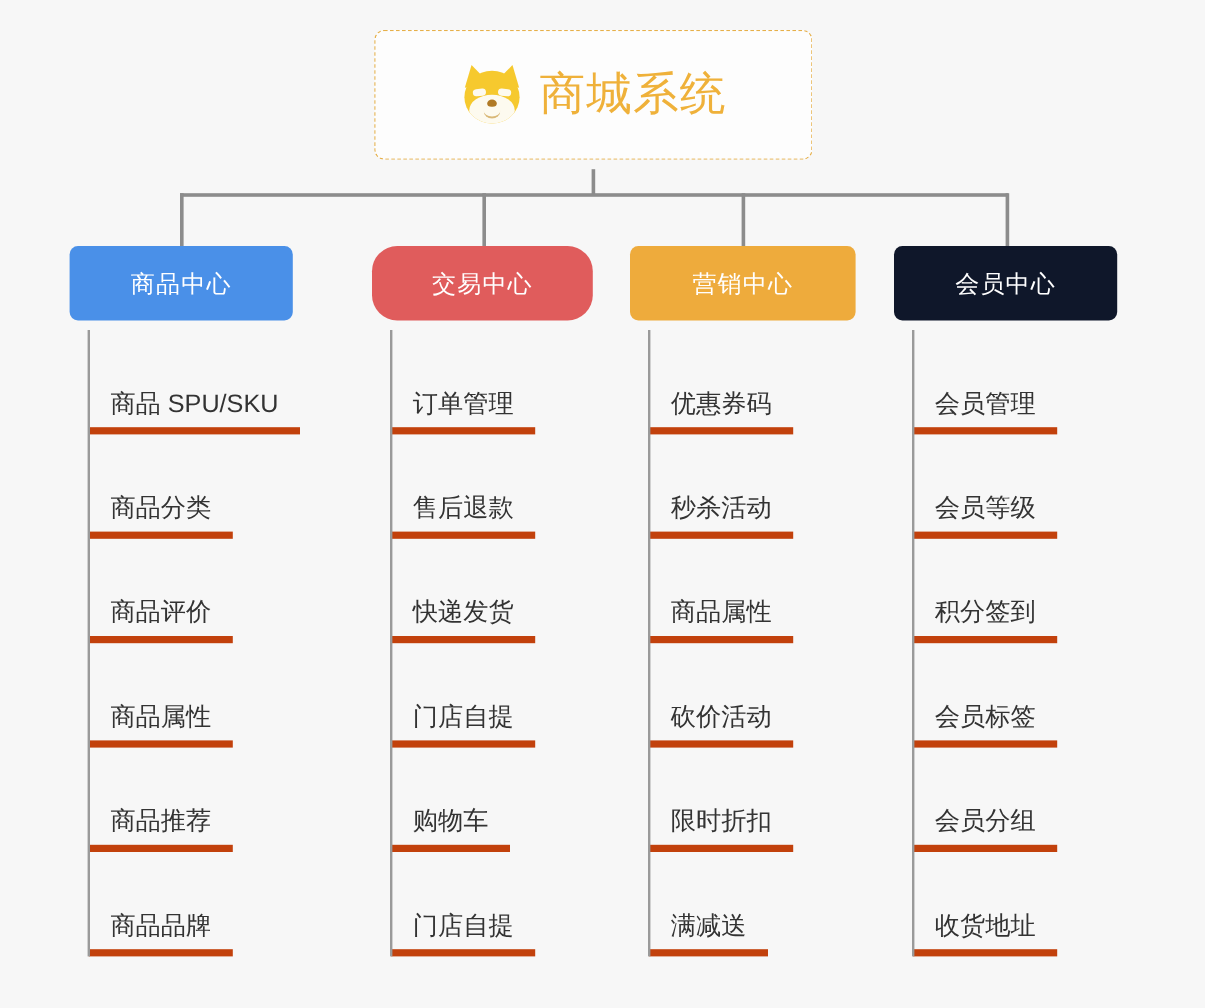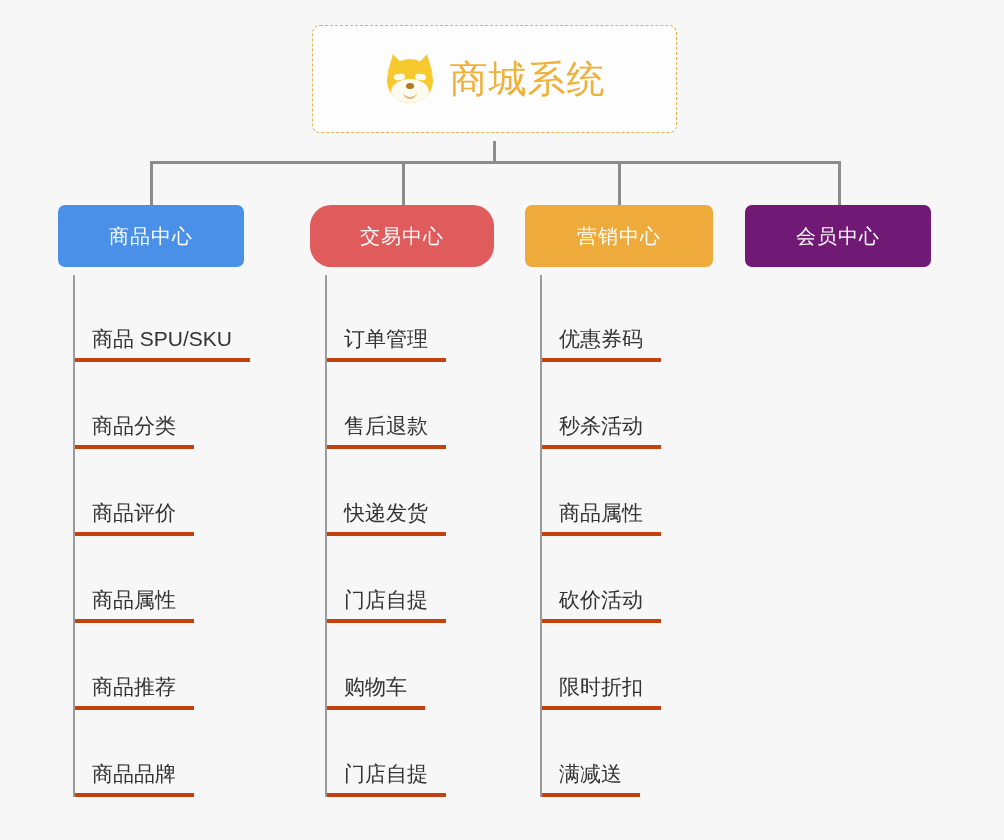--- a/index.html
+++ b/index.html
@@ -140,21 +140,21 @@
     height: 87px;
     display: flex;
     align-items: flex-end;
     box-sizing: border-box;
   }
   .leaf-label {
     display: inline-block;
     font-size: 21px;
     color: #333333;
     padding: 0 18px 6px 18px;
-    border-bottom: 4px solid #c2410c;
+    border-bottom: 6px solid #c2410c;
     white-space: nowrap;
     line-height: 1.25;
   }
 </style>
 </head>
 <body>
 
 <div id="root-node">
   <span class="shiba">
     <span class="ear left"></span>
@@ -244,15 +244,36 @@
         </div>
         <div class="leaf">
           <span class="leaf-label">限时折扣</span>
         </div>
         <div class="leaf">
           <span class="leaf-label">满减送</span>
         </div>
       </div>
     </div>
     <div class="column" style="left: 745px; width: 186px;">
-      <div class="col-header" style="background: #701a75;">会员中心</div>
+      <div class="col-header" style="background: #0f172a;">会员中心</div>
+      <div class="col-body">
+        <div class="col-trunk"></div>
+        <div class="leaf">
+          <span class="leaf-label">会员管理</span>
+        </div>
+        <div class="leaf">
+          <span class="leaf-label">会员等级</span>
+        </div>
+        <div class="leaf">
+          <span class="leaf-label">积分签到</span>
+        </div>
+        <div class="leaf">
+          <span class="leaf-label">会员标签</span>
+        </div>
+        <div class="leaf">
+          <span class="leaf-label">会员分组</span>
+        </div>
+        <div class="leaf">
+          <span class="leaf-label">收货地址</span>
+        </div>
+      </div>
     </div>
   </div>
 
 </body></html>

